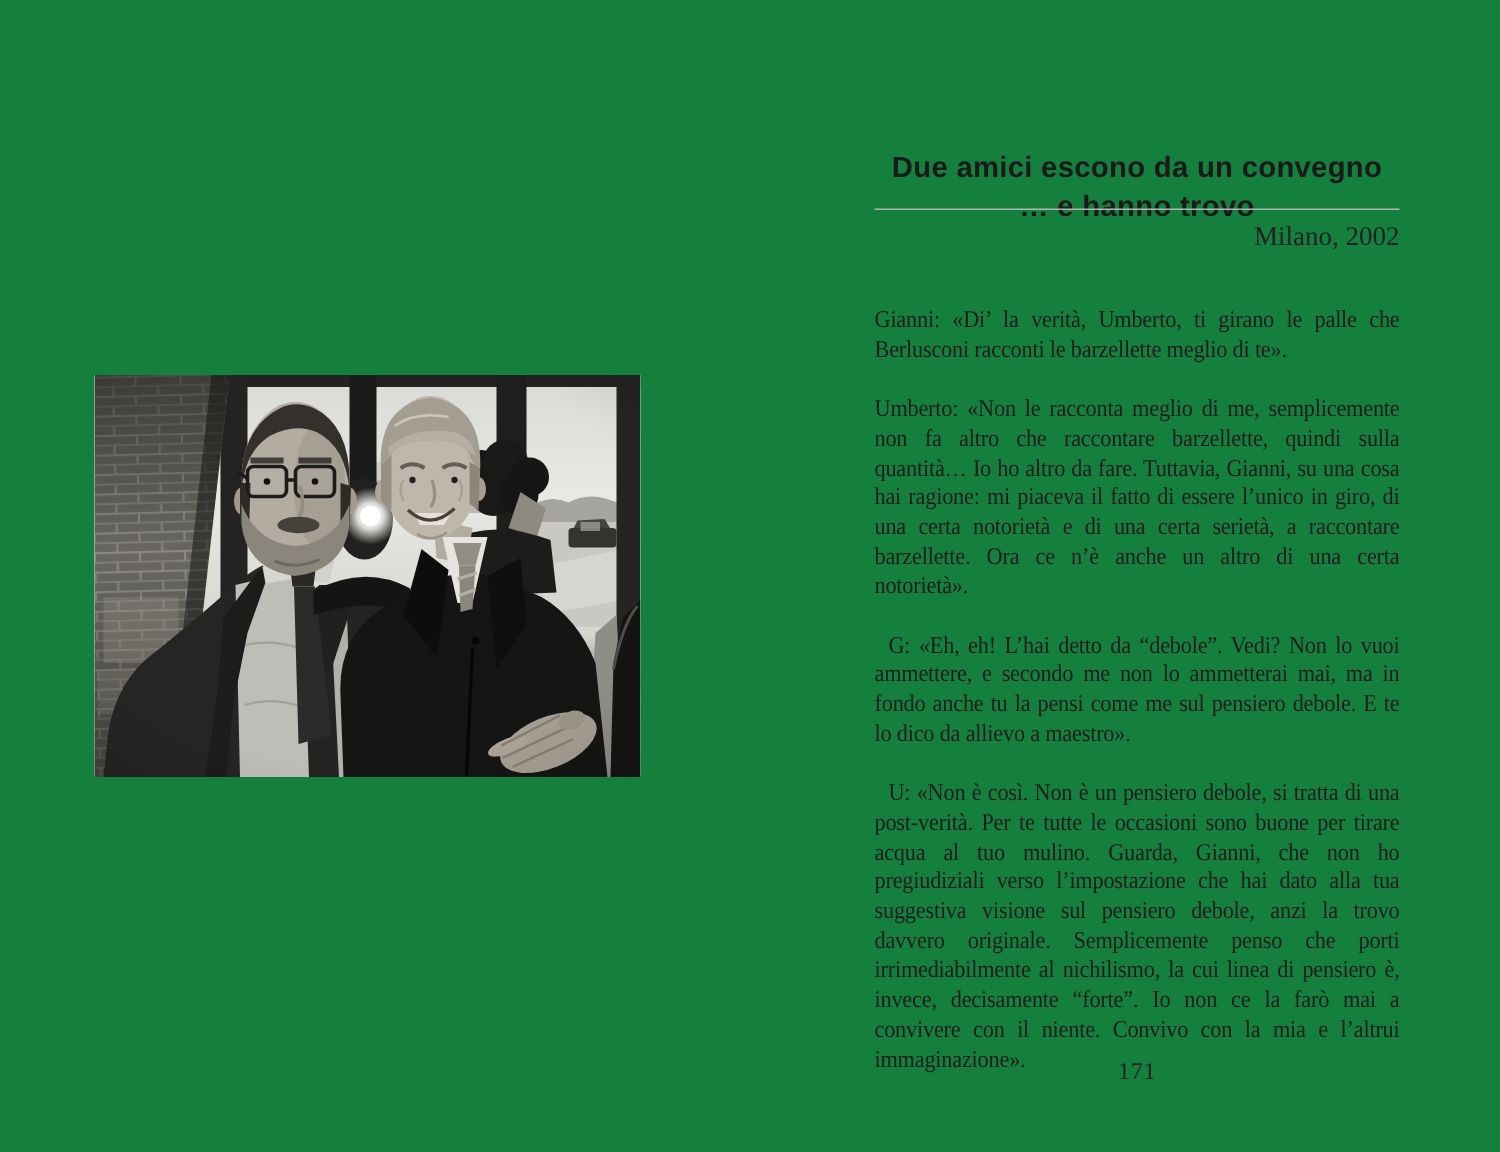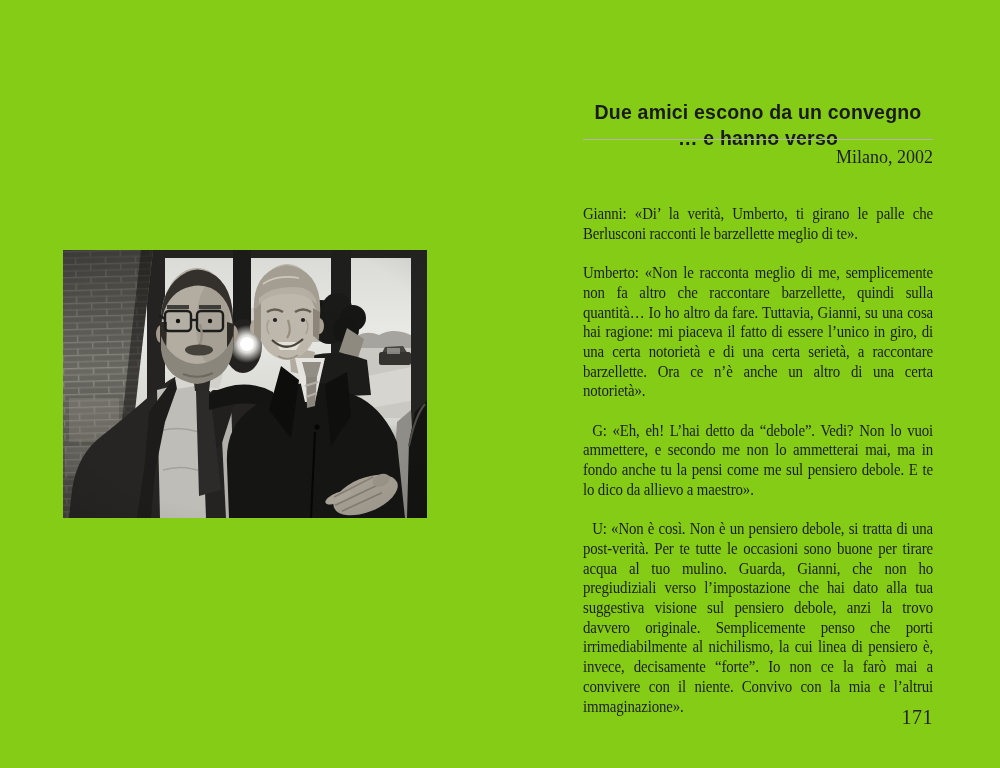--- a/index.html
+++ b/index.html
@@ -1,21 +1,21 @@
 <!DOCTYPE html>
 <html lang="it"><head>
 <meta charset="utf-8">
 <style>
   html,body{margin:0;padding:0;}
   body{
     width:1000px;height:768px;position:relative;overflow:hidden;
     background:#ffffff;color:#1e1e1e;
     font-family:"Liberation Serif", serif;
   }
-  .page{position:absolute;inset:0;background:#84cc16;}
+  .page{position:absolute;inset:0;background:#15803d;}
   
   .photo-wrap{
     position:absolute;left:63px;top:250px;width:364px;height:268px;
     overflow:hidden;background:#d8d8d4;
   }
   .photo-wrap svg{display:block;}
   
   .title{
     position:absolute;left:583px;top:86px;width:350px;
     text-align:center;
@@ -34,21 +34,21 @@
   .body-text{
     position:absolute;left:583px;top:204px;width:377px;
     transform:scaleX(0.9284);transform-origin:0 0;
     font-size:16px;line-height:19.7px;letter-spacing:-0.15px;
     text-align:justify;color:#1d1d1d;
   }
   .para{margin:0 0 19.7px 0;}
   .para.indented{text-indent:10px;}
   .page-number{
     position:absolute;left:583px;top:706px;width:350px;
-    text-align:right;font-size:20px;letter-spacing:.5px;color:#222;font-family:Liberation Serif, serif;
+    text-align:center;font-size:16px;letter-spacing:.5px;color:#222;font-family:Liberation Serif, serif;
   }
 </style>
 </head>
 <body>
 
 <div class="page">
 
   <div class="photo-wrap">
     <svg viewBox="0 0 364 268" width="364" height="268">
       <defs>
@@ -234,21 +234,21 @@
         <path d="M272,236 L316,232 M270,244 L320,241 M274,252 L318,250" stroke="#857d71" stroke-width="1.6" fill="none"></path>
         <ellipse cx="322" cy="238" rx="9" ry="6" fill="#9a9388"></ellipse>
       </g>
 
       <rect x="0" y="0" width="364" height="268" fill="url(#vig)"></rect>
     </svg>
   </div>
 
   <h1 class="title">
     <span style="display:block">Due amici escono da un convegno</span>
-    <span style="display:block">… e hanno verso</span>
+    <span style="display:block">… e hanno trovo</span>
   </h1>
 
   <div class="title-rule"></div>
 
   <div class="subtitle">Milano, 2002</div>
 
   <div class="body-text">
     <p class="para">Gianni: «Di’ la verità, Umberto, ti girano le palle che Berlusconi racconti le barzellette meglio di te».</p>
     <p class="para">Umberto: «Non le racconta meglio di me, semplicemente non fa altro che raccontare barzellette, quindi sulla quantità… Io ho altro da fare. Tuttavia, Gianni, su una cosa hai ragione: mi piaceva il fatto di essere l’unico in giro, di una certa notorietà e di una certa serietà, a raccontare barzellette. Ora ce n’è anche un altro di una certa notorietà».</p>
     <p class="para indented">G: «Eh, eh! L’hai detto da “debole”. Vedi? Non lo vuoi ammettere, e secondo me non lo ammetterai mai, ma in fondo anche tu la pensi come me sul pensiero debole. E te lo dico da allievo a maestro».</p>

